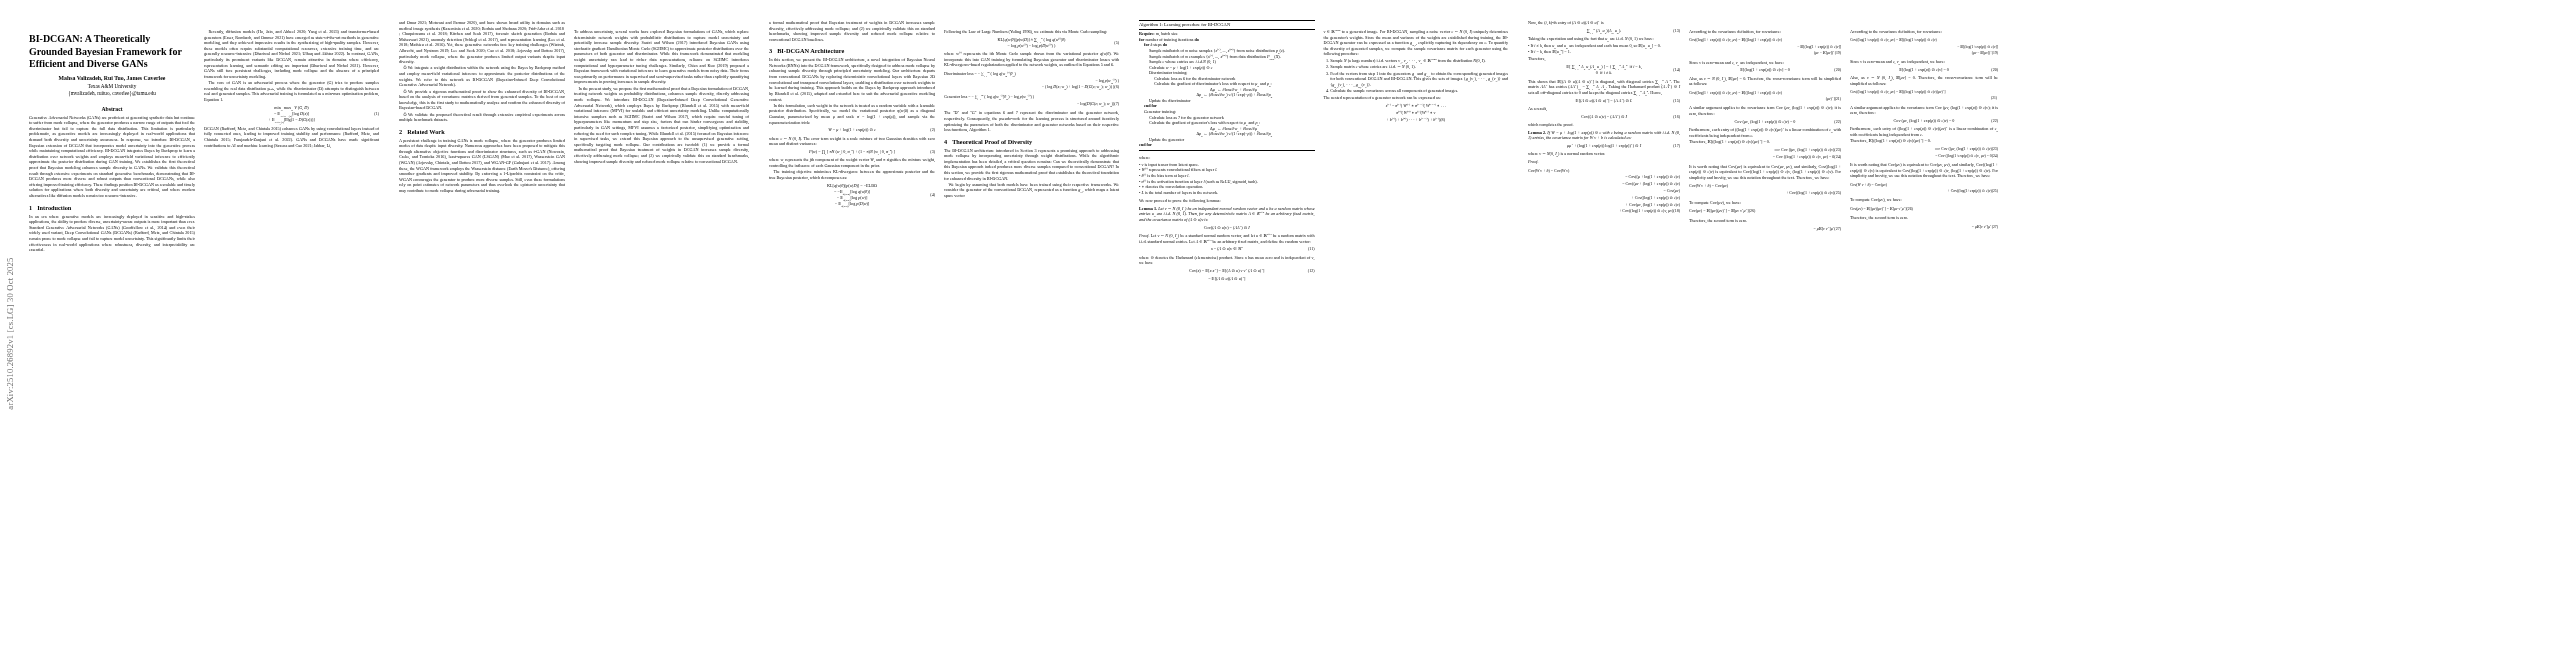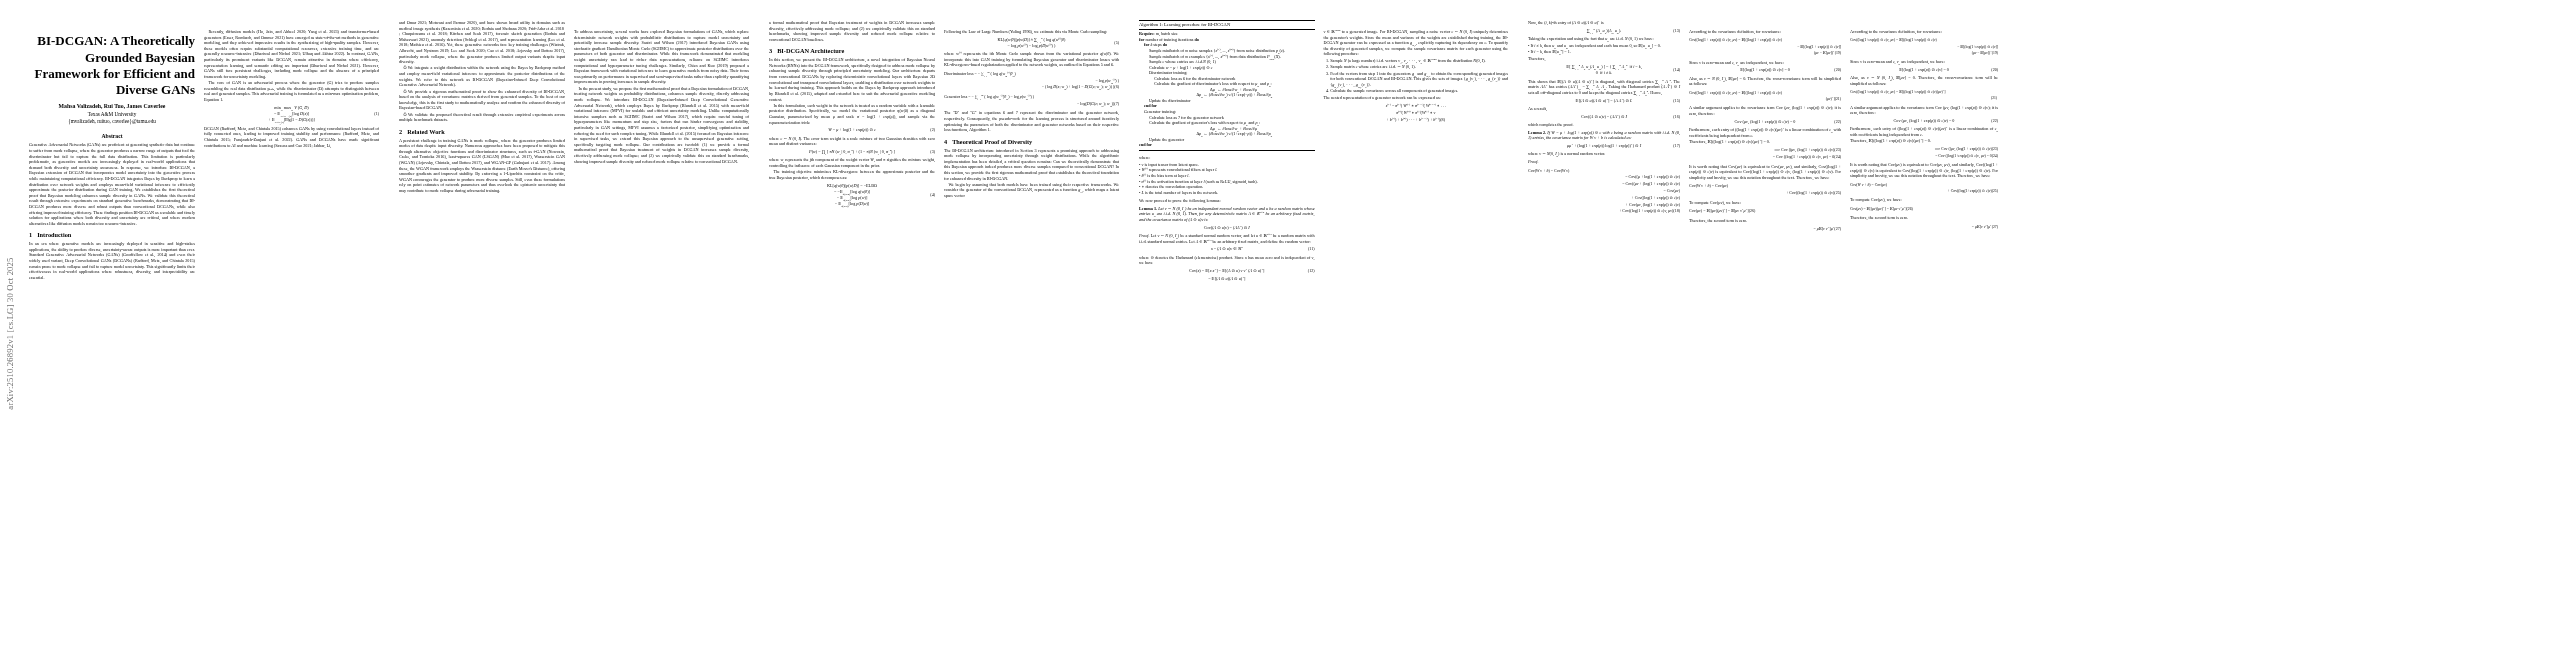--- a/index.html
+++ b/index.html
@@ -58,23 +58,23 @@
   }
   .col {
     box-sizing: border-box;
     padding: 0;
     position: relative;
   }
 
   
   .ttl {
     font-weight: bold;
-    font-size: 13px;
+    font-size: 10px;
     line-height: 1.26;
-    text-align: right;
+    text-align: left;
     margin: 0 0 4px 0;
   }
   .authors {
     font-weight: bold;
     font-size: 5.8px;
     text-align: center;
     margin: 0 0 2.2px 0;
   }
   .affil {
     font-size: 5.2px;

